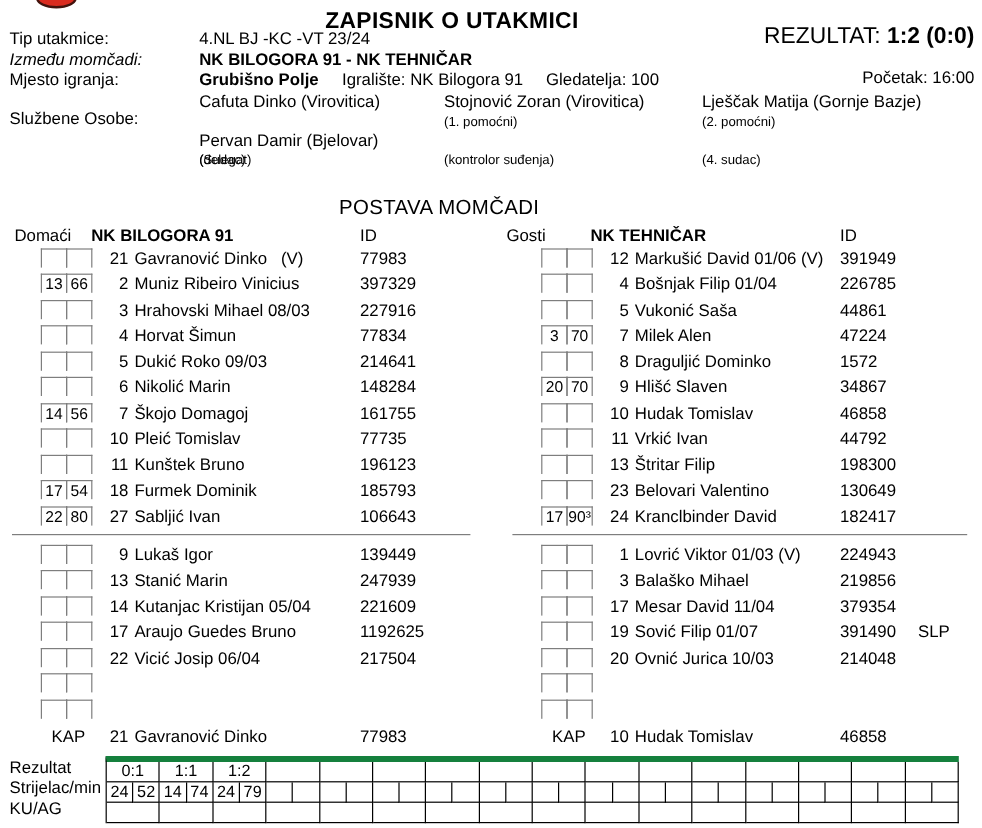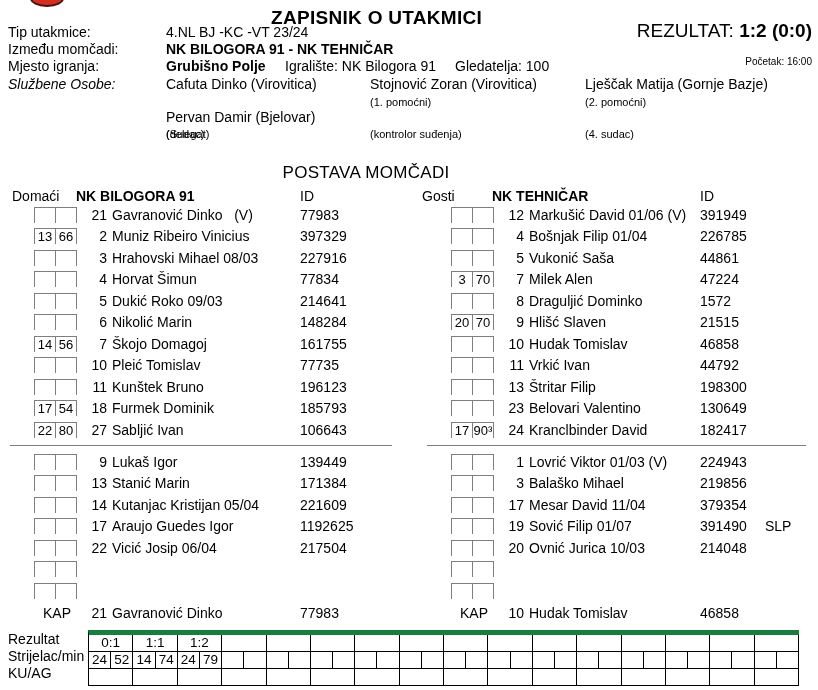--- a/index.html
+++ b/index.html
@@ -14,21 +14,21 @@
   .title{
     position:absolute;top:-6px;left:271px;font-size:19px;font-weight:bold;
     letter-spacing:.3px;white-space:pre;
   }
   .logo{
     position:absolute;top:-10px;left:30px;width:34px;height:17px;
     background:#da2b1f;border:2px solid #43130d;border-radius:50%;
     box-sizing:border-box;
   }
   .result-line{position:absolute;top:20px;right:6px;font-size:19px;white-space:pre;}
-  .start-line{position:absolute;top:56px;right:6px;font-size:10px;white-space:pre;}
+  .start-line{position:absolute;top:56px;right:6px;font-size:14px;white-space:pre;}
   .section-title{position:absolute;top:163px;left:0;width:732px;text-align:center;
     font-size:17px;letter-spacing:.3px;}
   
   .col{position:absolute;width:408px;}
   .prow{position:relative;height:21.5px;display:flex;align-items:center;padding-left:32px;}
   .box{
     width:22px;height:16px;box-sizing:border-box;flex:0 0 22px;
     border:1px solid #7e7e7e;border-bottom:none;
     font-size:13px;text-align:center;line-height:15px;white-space:pre;
   }
@@ -61,29 +61,29 @@
 
   <div class="logo"></div>
   <h1 class="title">ZAPISNIK O UTAKMICI</h1>
 
   <div class="result-line"><span>REZULTAT: </span><span class="bold">1:2 (0:0)</span></div>
   <div class="start-line">Početak: 16:00</div>
 
   <span class="abs fs14" style="left:8px;top:24px;">Tip utakmice:</span>
   <span class="abs fs14" style="left:166px;top:24px;">4.NL BJ -KC -VT 23/24</span>
 
-  <span class="abs fs14" style="left:8px;top:41px;">Između momčadi:</span>
+  <span class="abs fs14" style="left:8px;top:41px;font-style:italic;">Između momčadi:</span>
   <span class="abs fs14 bold" style="left:166px;top:41px;">NK BILOGORA 91 - NK TEHNIČAR</span>
 
   <span class="abs fs14" style="left:8px;top:58px;">Mjesto igranja:</span>
   <span class="abs fs14 bold" style="left:166px;top:58px;">Grubišno Polje</span>
   <span class="abs fs14" style="left:285px;top:58px;">Igralište: NK Bilogora 91</span>
   <span class="abs fs14" style="left:455px;top:58px;">Gledatelja: 100</span>
 
-  <span class="abs fs14" style="left:8px;top:76px;font-style:italic;">Službene Osobe:</span>
+  <span class="abs fs14" style="left:8px;top:90px;">Službene Osobe:</span>
   <span class="abs fs14" style="left:166px;top:76px;">Cafuta Dinko (Virovitica)</span>
   <span class="abs fs14" style="left:370px;top:76px;">Stojnović Zoran (Virovitica)</span>
   <span class="abs fs14" style="left:585px;top:76px;">Lješčak Matija (Gornje Bazje)</span>
   <span class="abs fs11" style="left:166px;top:96px;margin-top:32px;">(Sudac)</span>
   <span class="abs fs11" style="left:370px;top:96px;">(1. pomoćni)</span>
   <span class="abs fs11" style="left:585px;top:96px;">(2. pomoćni)</span>
   <span class="abs fs14" style="left:166px;top:109px;">Pervan Damir (Bjelovar)</span>
   <span class="abs fs11" style="left:166px;top:128px;">(delegat)</span>
   <span class="abs fs11" style="left:370px;top:128px;">(kontrolor suđenja)</span>
   <span class="abs fs11" style="left:585px;top:128px;">(4. sudac)</span>
@@ -183,34 +183,34 @@
         <span class="box"></span>
         <span class="num">9</span>
         <span class="pname">Lukaš Igor</span>
         <span class="pid">139449</span>
       </div>
       <div class="prow">
         <span class="box"></span>
         <span class="box"></span>
         <span class="num">13</span>
         <span class="pname">Stanić Marin</span>
-        <span class="pid">171384</span>
+        <span class="pid">247939</span>
       </div>
       <div class="prow">
         <span class="box"></span>
         <span class="box"></span>
         <span class="num">14</span>
         <span class="pname">Kutanjac Kristijan 05/04</span>
         <span class="pid">221609</span>
       </div>
       <div class="prow">
         <span class="box"></span>
         <span class="box"></span>
         <span class="num">17</span>
-        <span class="pname">Araujo Guedes Igor</span>
+        <span class="pname">Araujo Guedes Bruno</span>
         <span class="pid">1192625</span>
       </div>
       <div class="prow">
         <span class="box"></span>
         <span class="box"></span>
         <span class="num">22</span>
         <span class="pname">Vicić Josip 06/04</span>
         <span class="pid">217504</span>
       </div>
       <div class="prow">
@@ -263,21 +263,21 @@
         <span class="box"></span>
         <span class="num">8</span>
         <span class="pname">Draguljić Dominko</span>
         <span class="pid">1572</span>
       </div>
       <div class="prow">
         <span class="box">20</span>
         <span class="box">70</span>
         <span class="num">9</span>
         <span class="pname">Hlišć Slaven</span>
-        <span class="pid">21515</span>
+        <span class="pid">34867</span>
       </div>
       <div class="prow">
         <span class="box"></span>
         <span class="box"></span>
         <span class="num">10</span>
         <span class="pname">Hudak Tomislav</span>
         <span class="pid">46858</span>
       </div>
       <div class="prow">
         <span class="box"></span>

